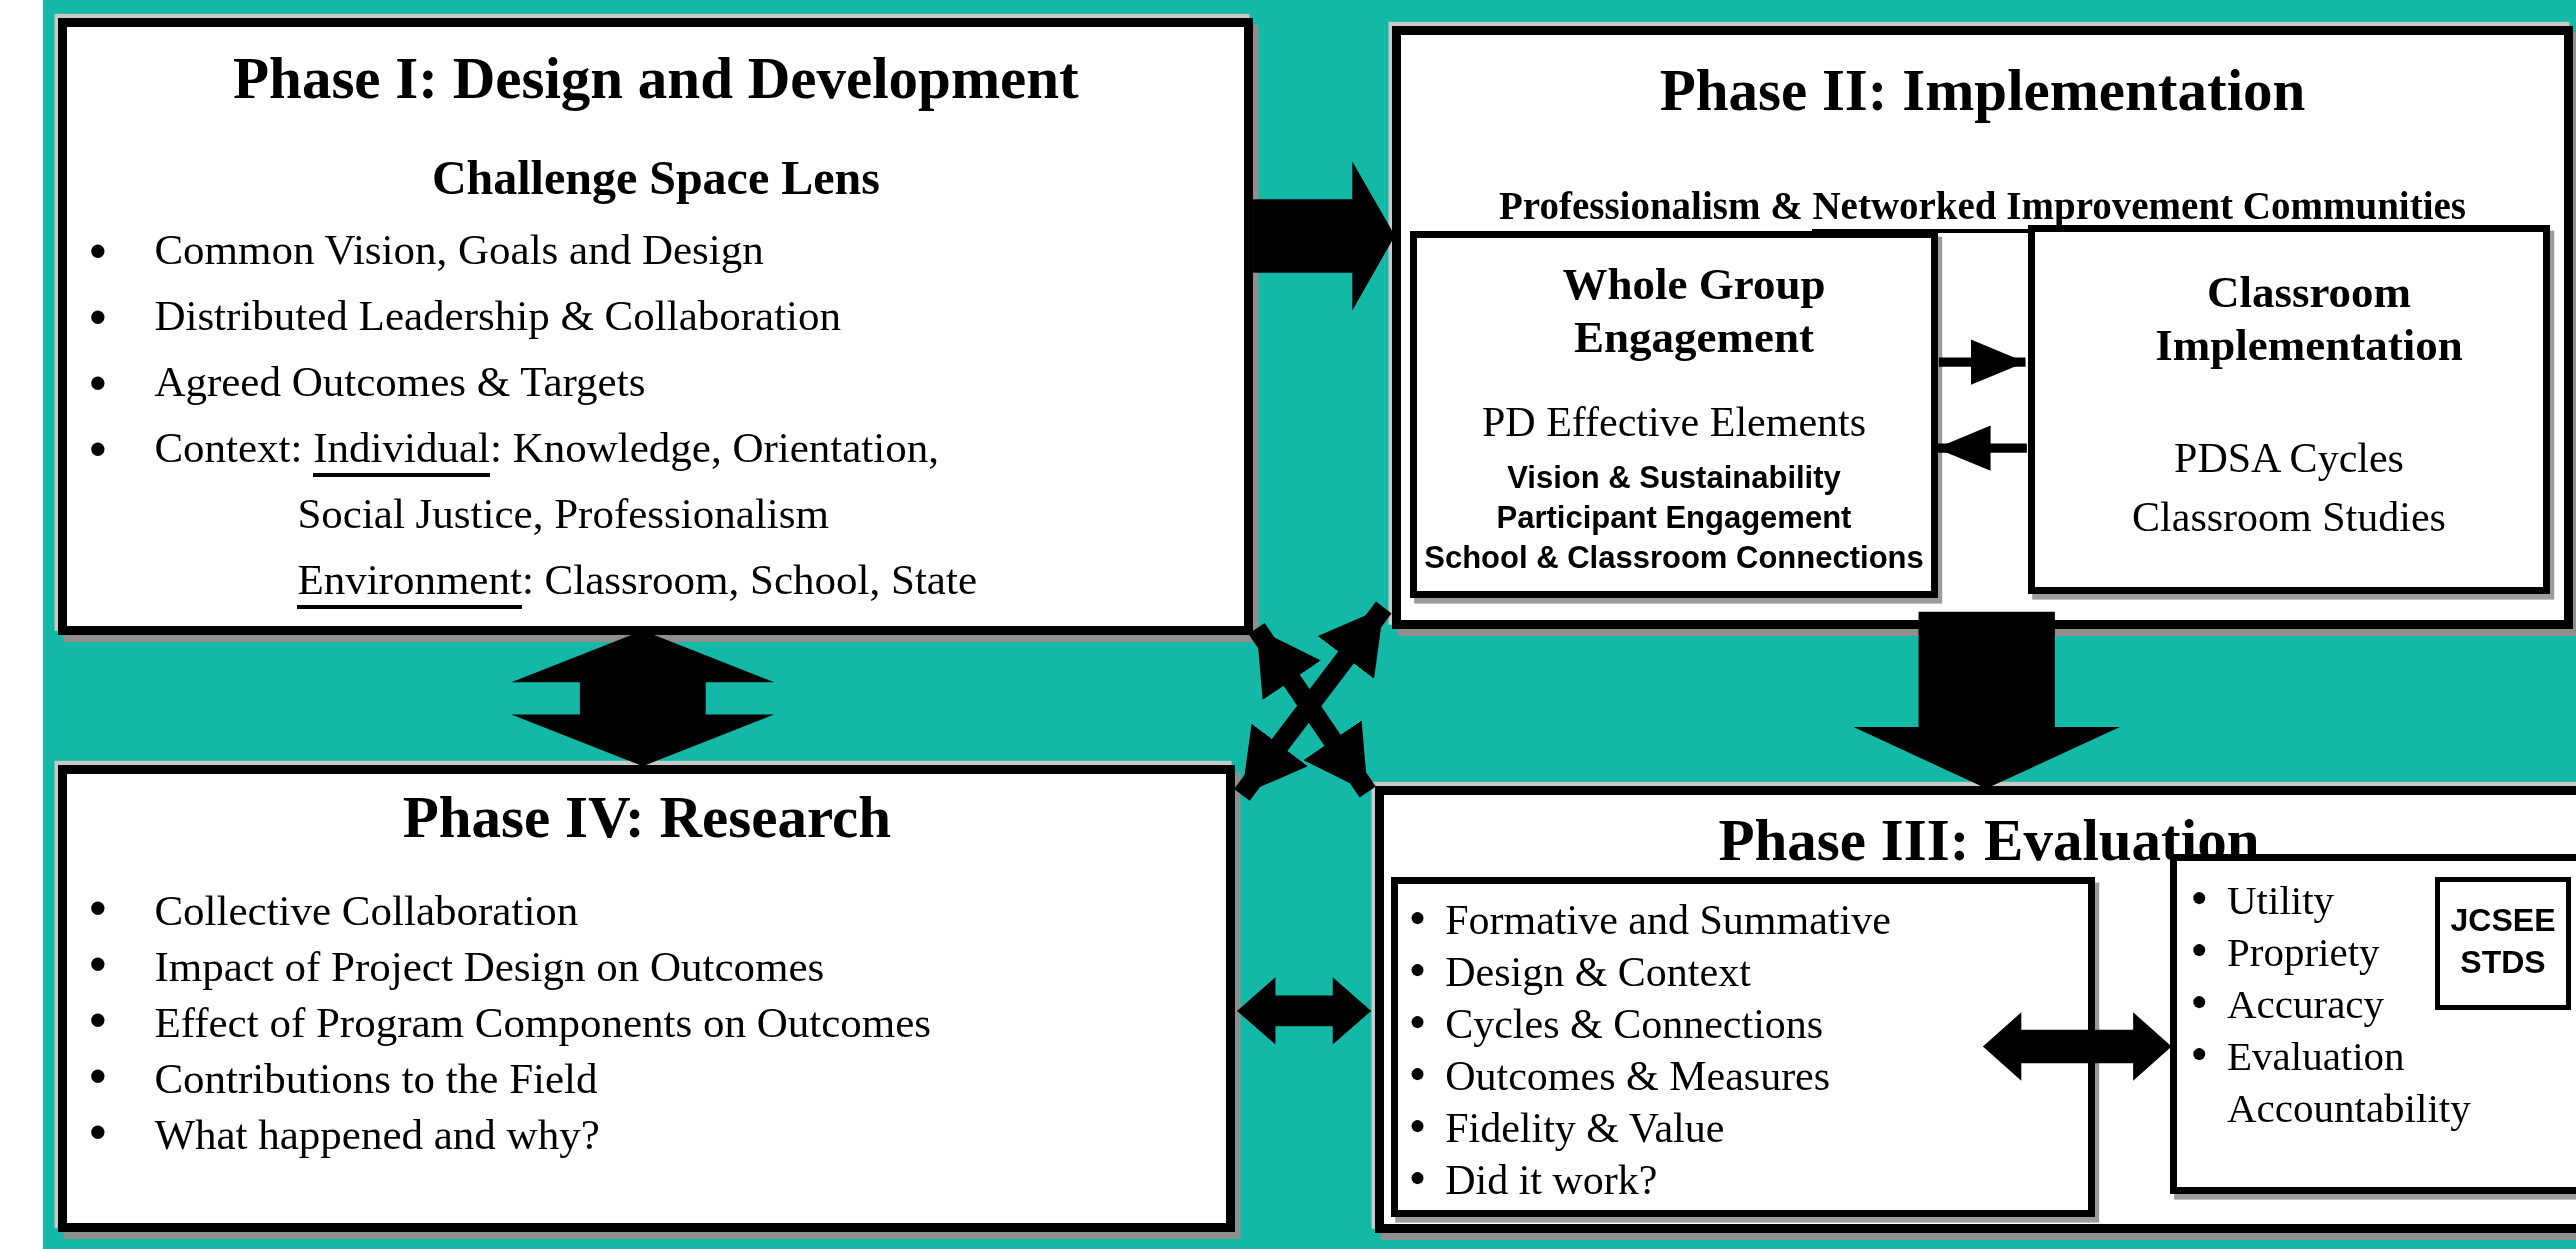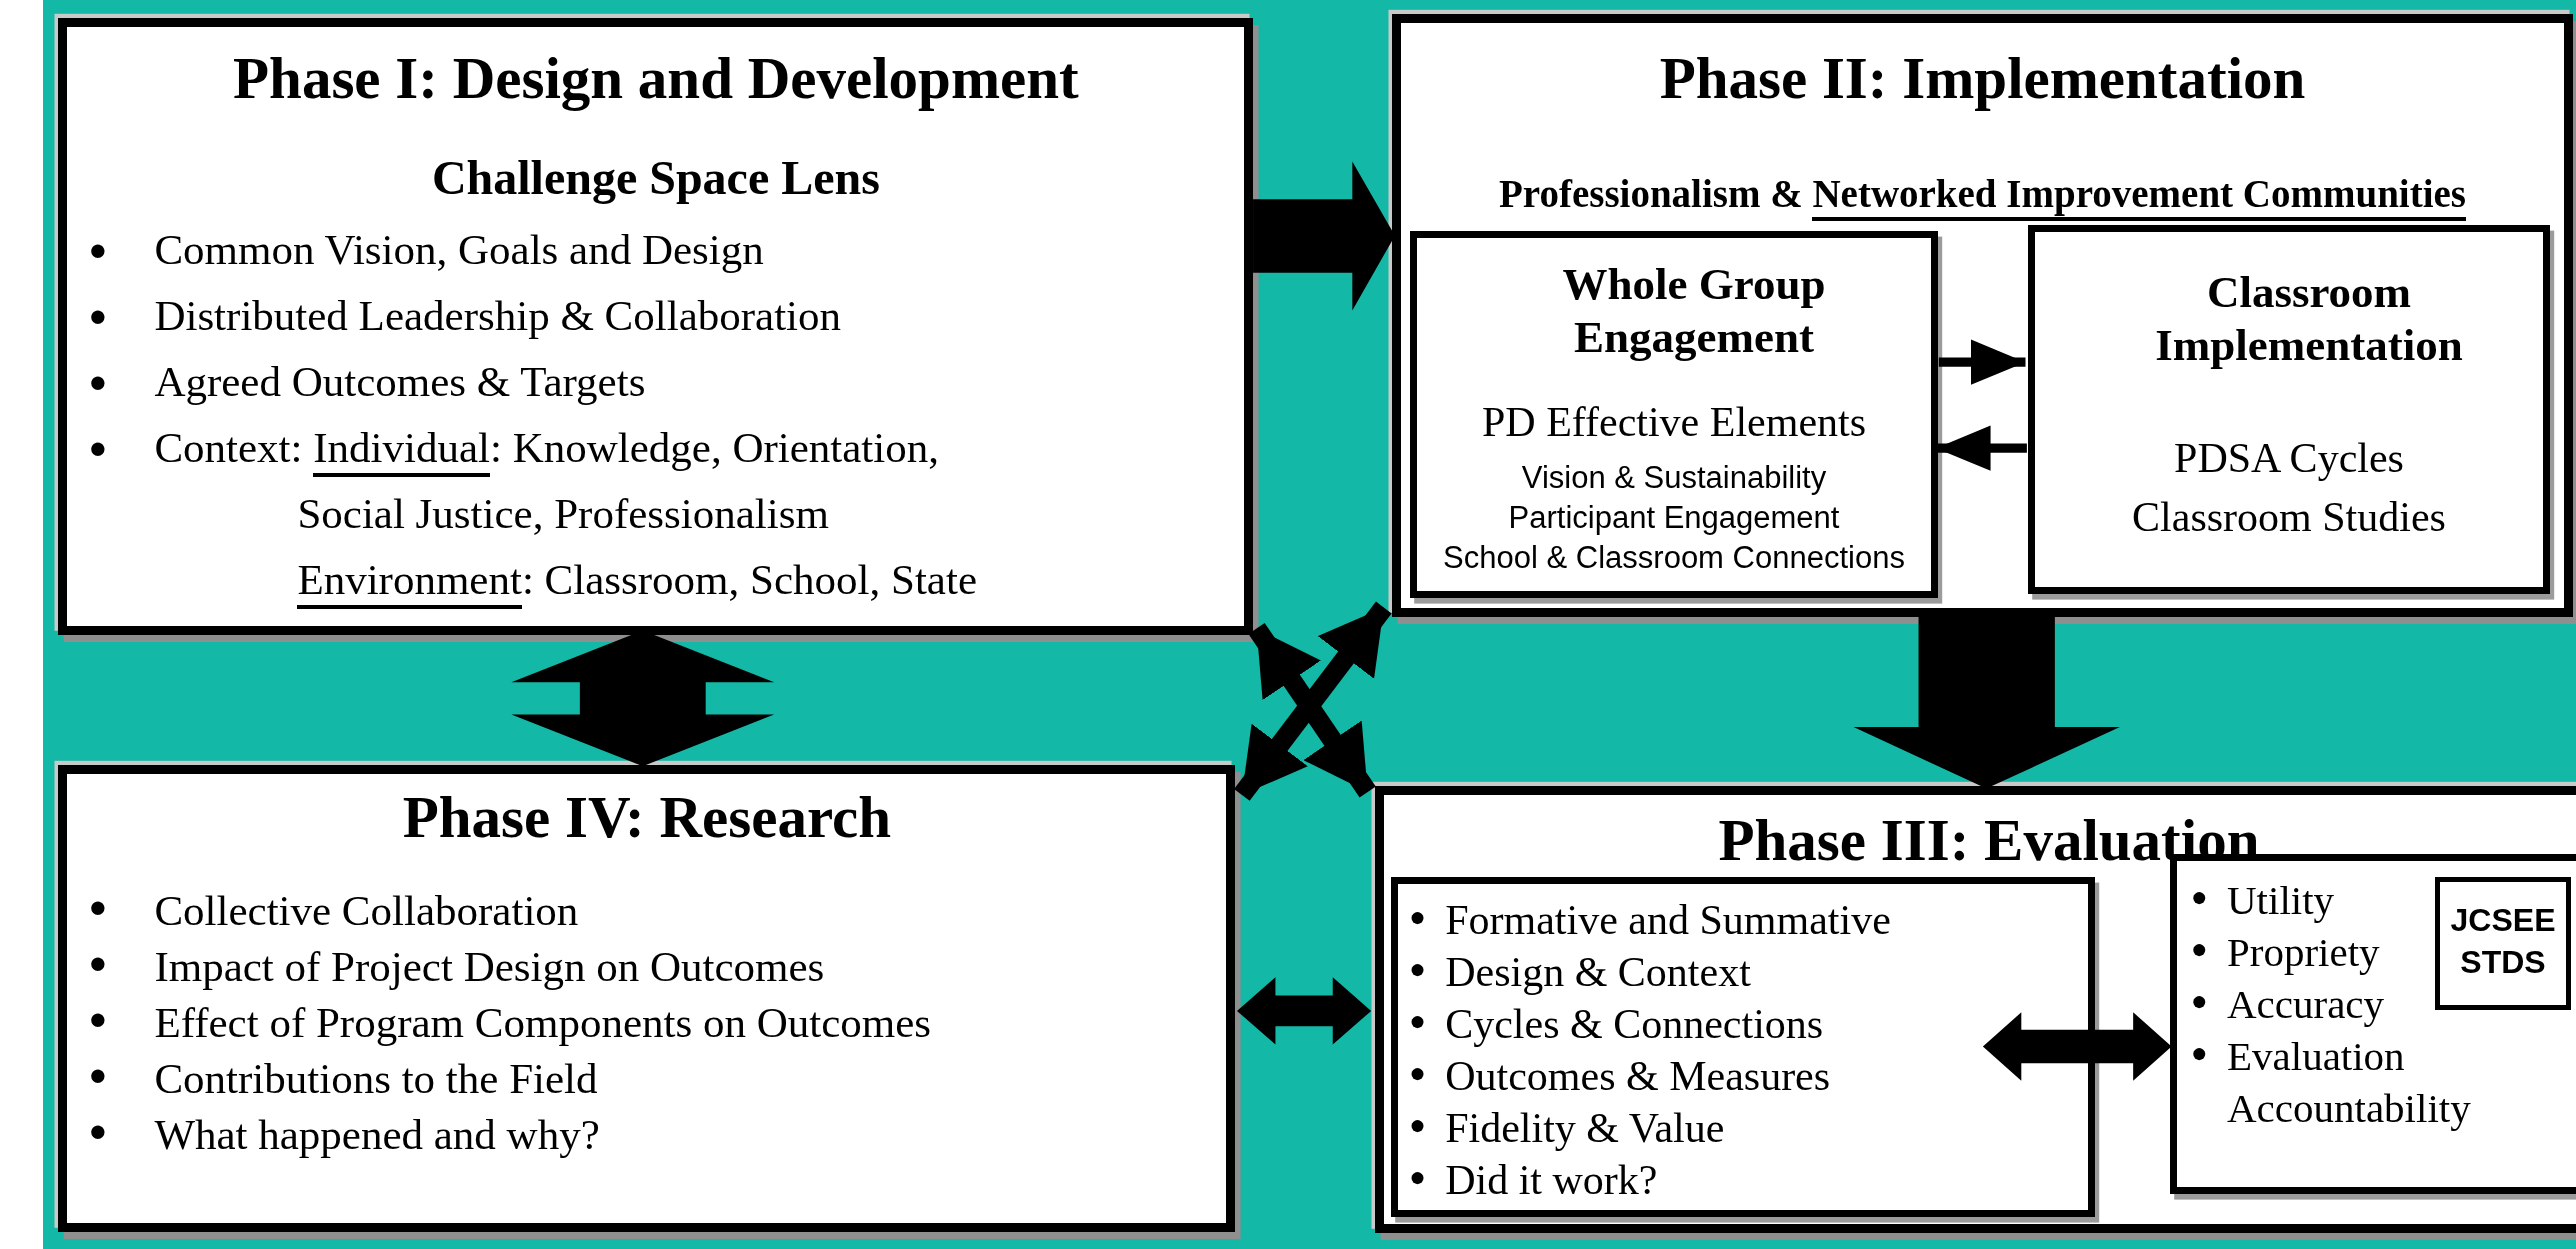--- a/index.html
+++ b/index.html
@@ -18,28 +18,28 @@
   
   #phase1{left:15.4px;top:17.5px;width:1195px;height:617px;padding-top:17px;}
   .p1-sub{margin-top:38px;font-size:48px;font-weight:bold;text-align:center;}
   .blist{list-style:none;margin:0;padding:0;font-size:43px;}
   .blist li{position:relative;padding-left:73px;line-height:66px;}
   .blist li::before{content:"\25CF";position:absolute;left:7px;top:0;font-size:31px;}
   #p1-list{margin-top:12.6px;margin-left:14px;}
   .cont{margin-left:143px;}
 
   
-  #phase2{left:1349px;top:14px;width:1181px;height:603px;padding-top:21px;}
+  #phase2{left:1349px;top:26px;width:1181px;height:603px;padding-top:21px;}
   .p2-sub{margin-top:59px;text-align:center;font-size:39px;font-weight:bold;}
   .p2-sub .u{border-bottom-width:4.2px;}
   #wg{left:1367px;top:231px;width:528px;height:367px;padding-top:19.6px;text-align:center;}
   .in-title{font-size:45px;font-weight:bold;line-height:53px;padding-left:40px;}
   .wg-sub{margin-top:34px;font-size:42px;}
   .wg-items{margin-top:12.6px;font-family:"Liberation Sans","DejaVu Sans",sans-serif;
-            font-weight:normal;font-size:31px;line-height:40px;}
+            font-weight:bold;font-size:31px;line-height:40px;}
   #cls{left:1985px;top:225px;width:522px;height:369px;padding-top:34px;text-align:center;}
   .cls-items{margin-top:57px;font-size:42px;line-height:59px;}
 
   
   #phase4{left:15.4px;top:765px;width:1177px;height:467px;padding-top:9px;}
   #p4-list{margin-top:32px;margin-left:14px;}
   #p4-list li{line-height:56px;}
   #p4-list li::before{top:-4.2px;}
 
   

